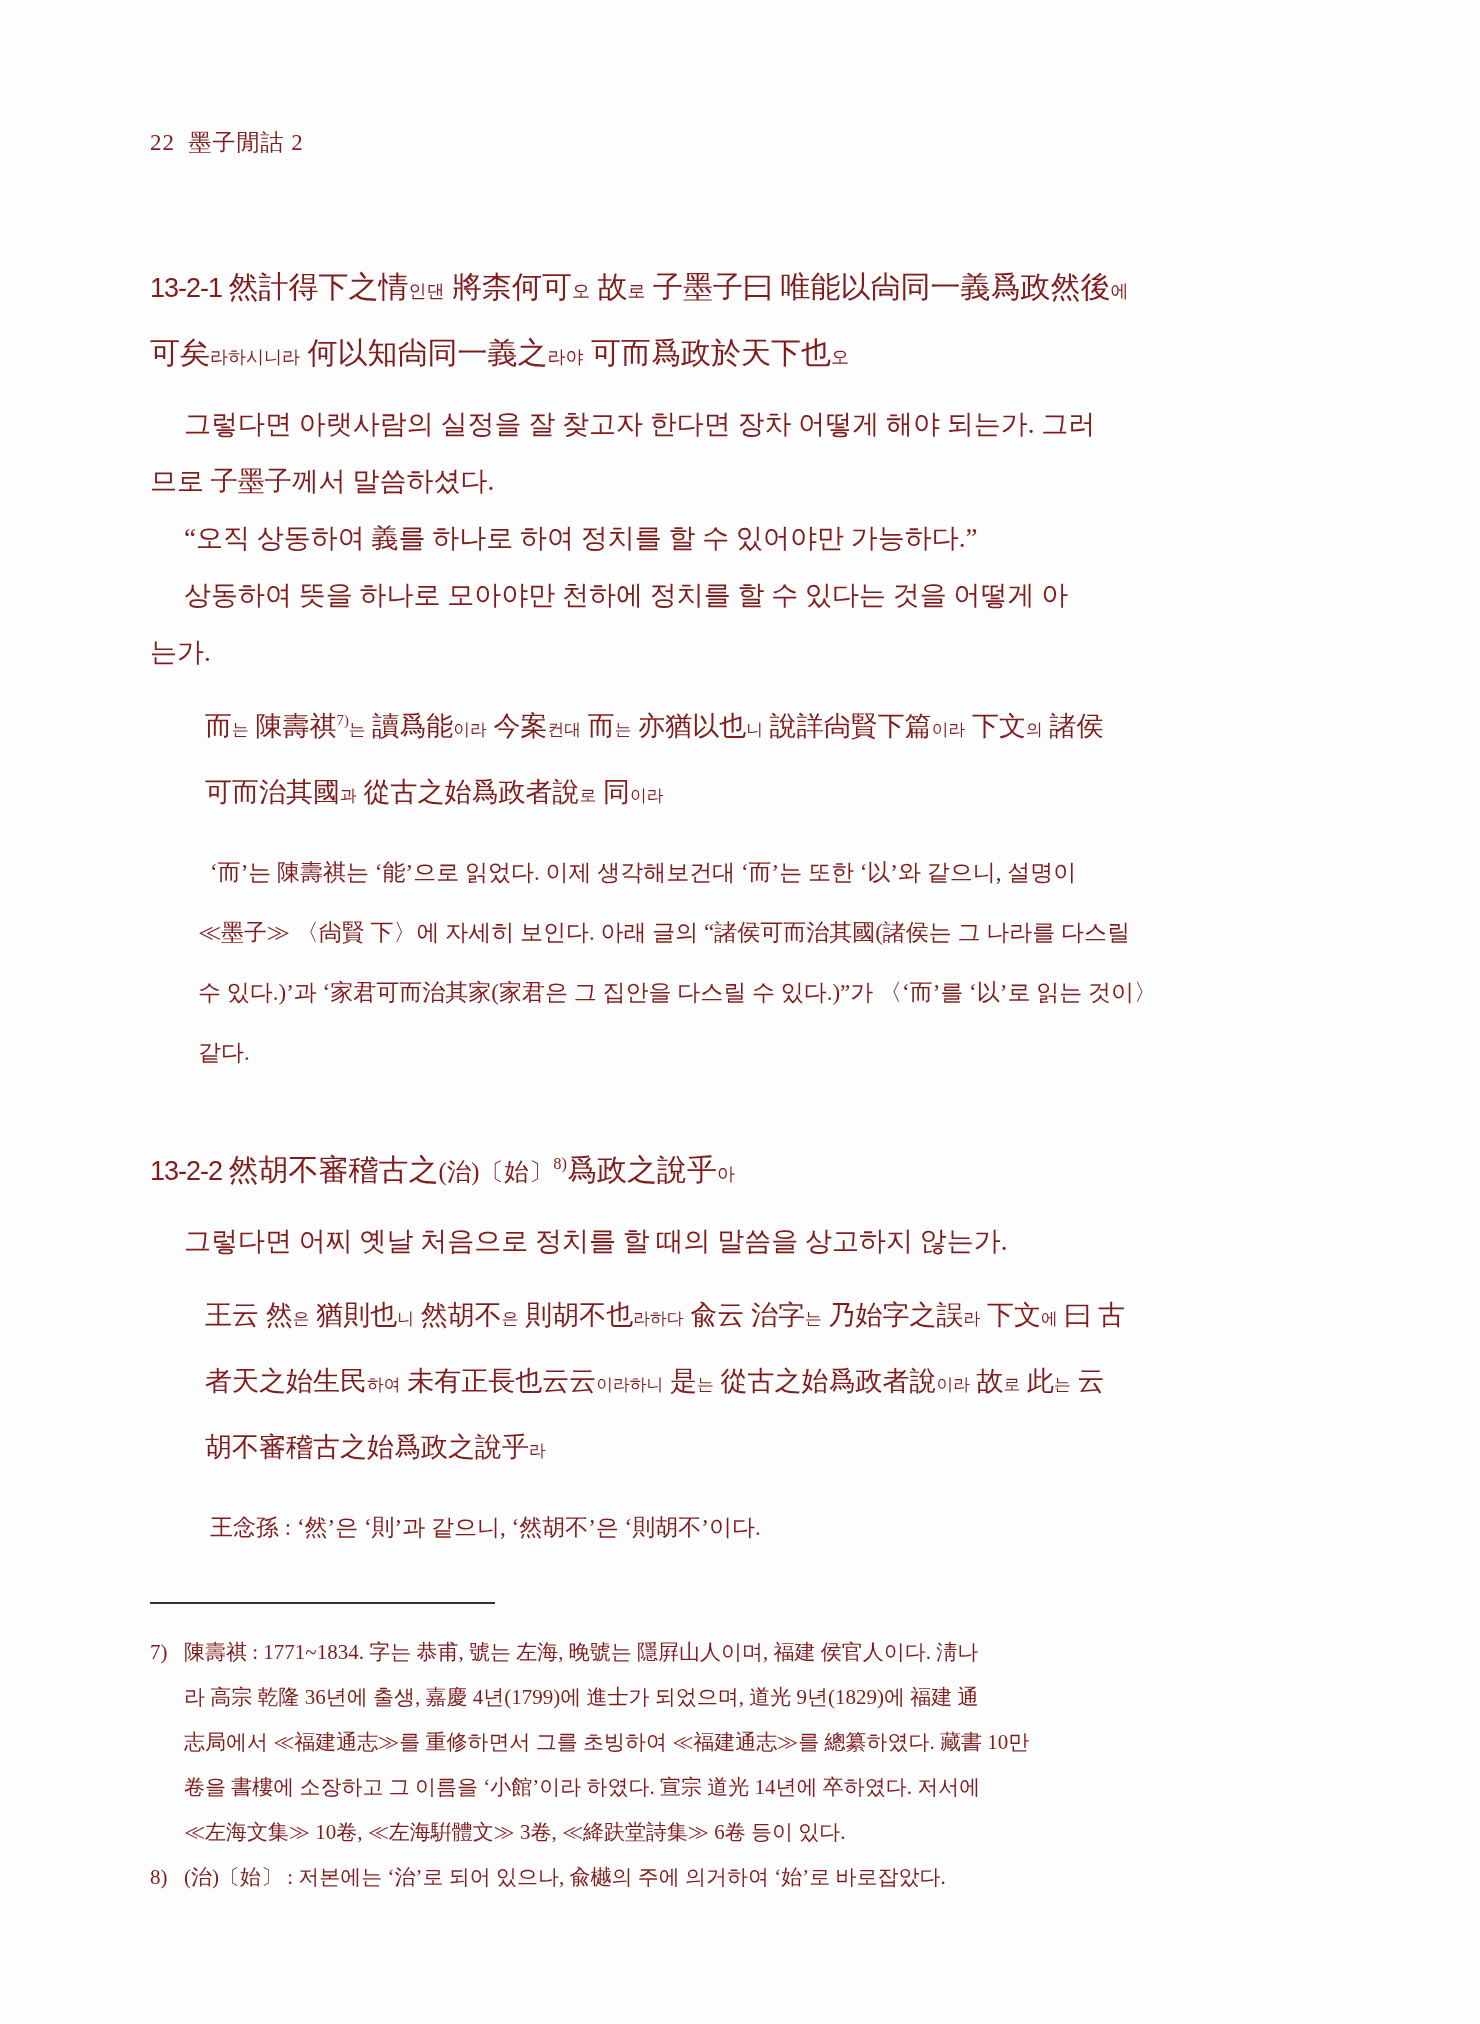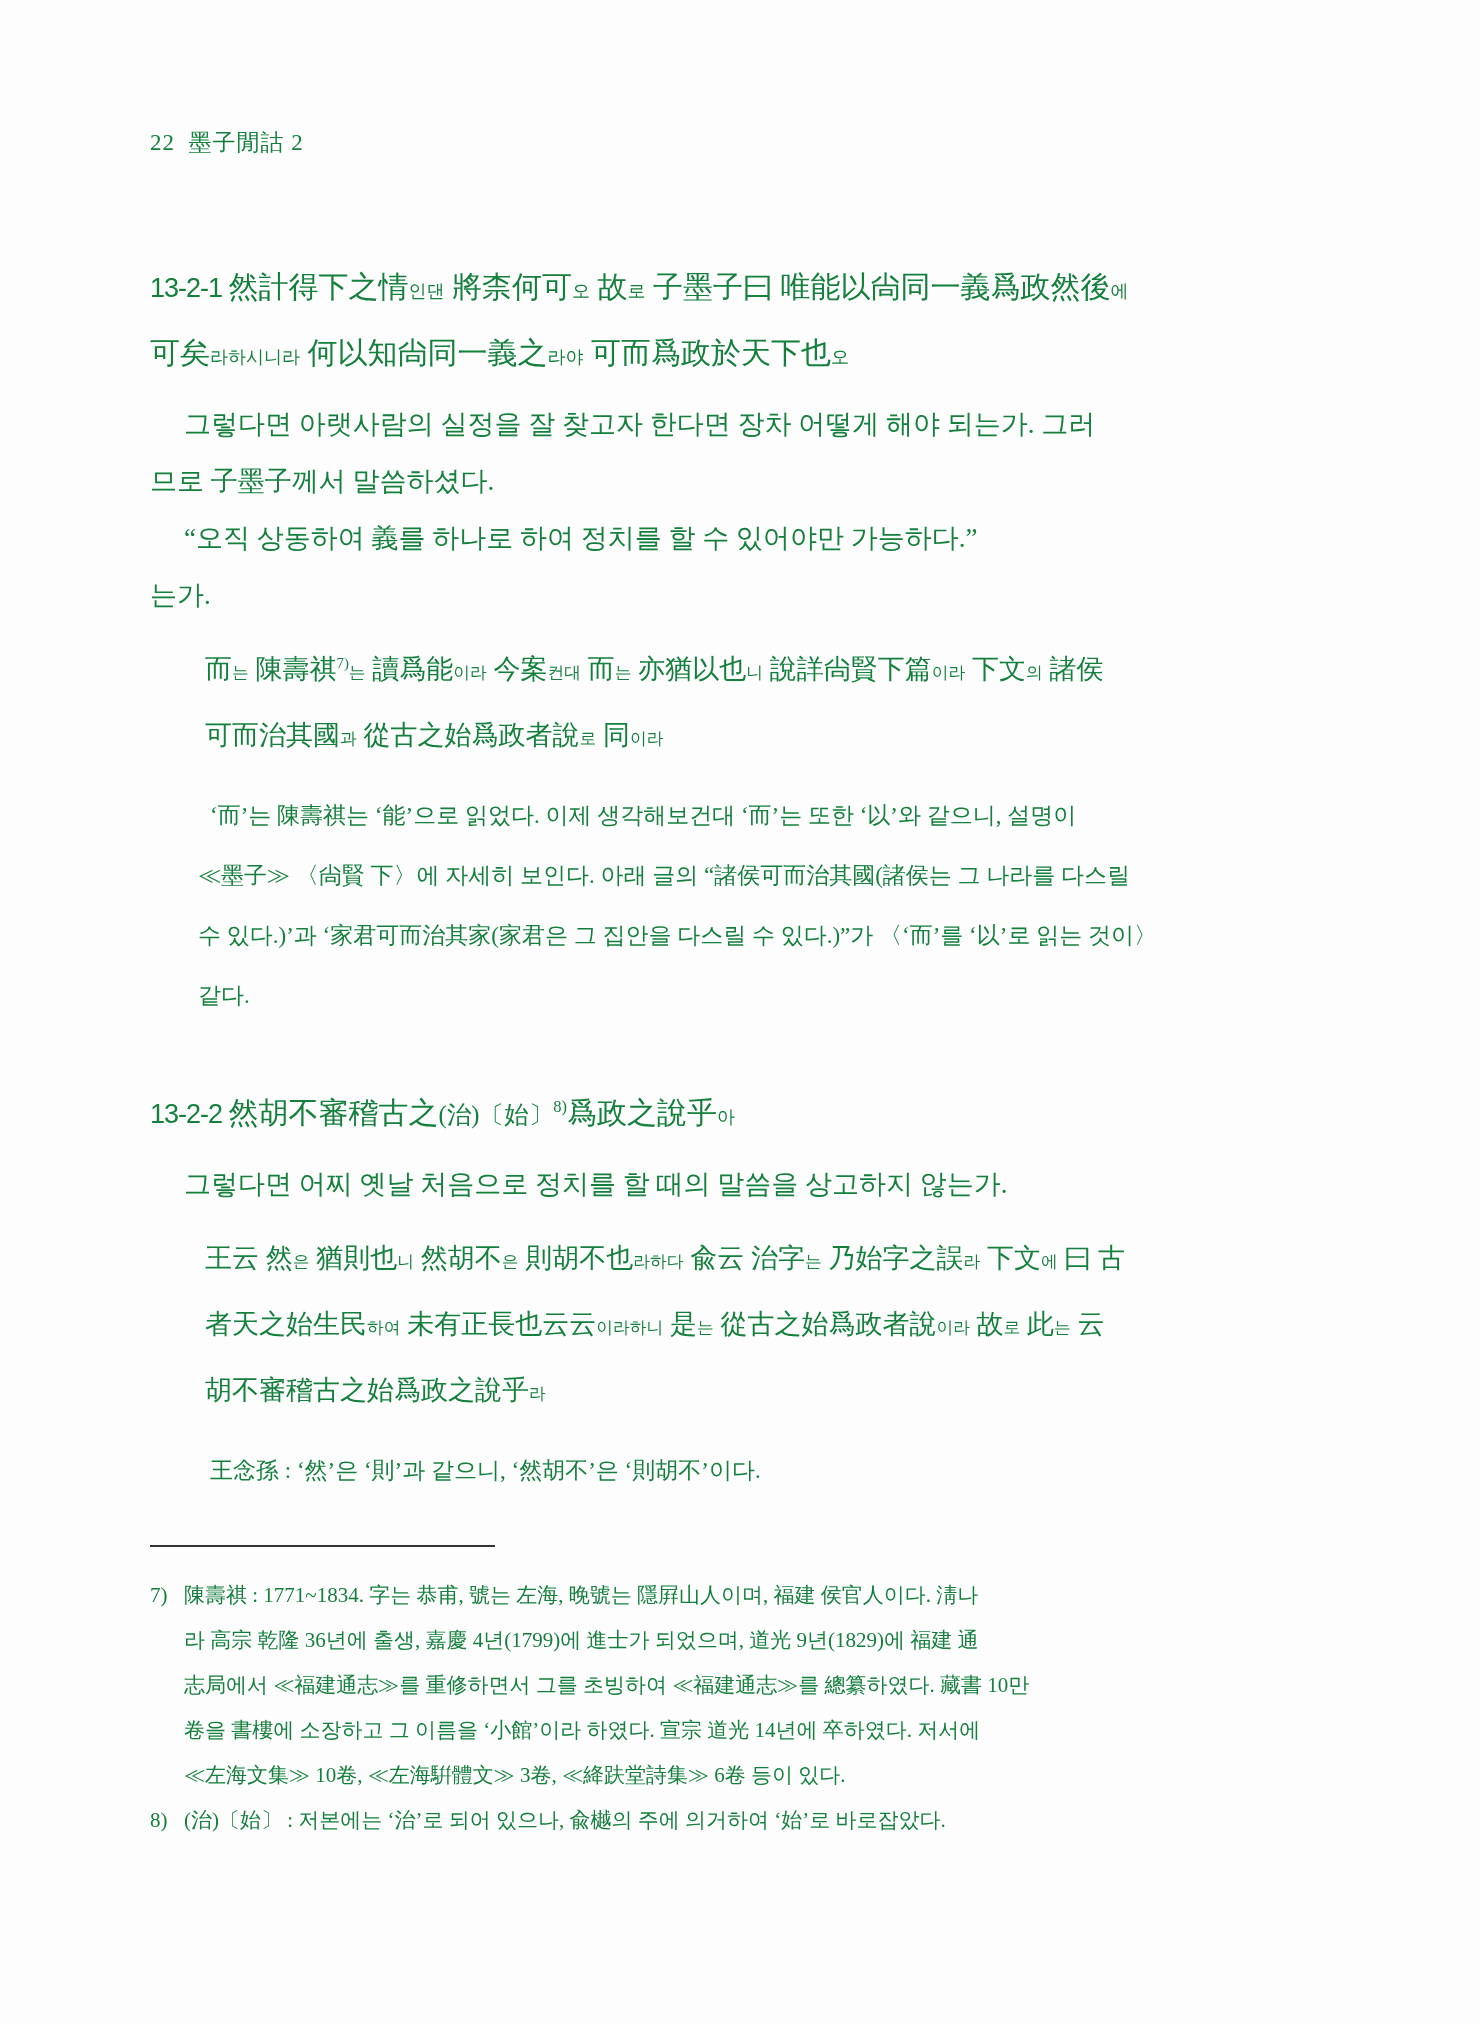--- a/index.html
+++ b/index.html
@@ -5,21 +5,21 @@
   html,body{margin:0;padding:0;background:#e8e8e8;}
   .page{
     position:relative;
     width:1480px;height:2024px;
     margin:0 auto;
     background:#fdfdfd;
     box-sizing:border-box;
     padding:130px 148px 0 150px;
     overflow:hidden;
     font-family:"Liberation Serif","DejaVu Serif",serif;
-    color:#15803d;
+    color:#7f1d1d;
   }
   .line{white-space:pre-wrap;}
   .page-header{font-size:23px;line-height:26px;letter-spacing:1px;}
   .sec-heading{font-size:30px;line-height:62px;margin:100px 0 4px 0;}
   .seg-num{font-family:"Liberation Sans","DejaVu Sans",sans-serif;font-size:0.9em;letter-spacing:-1px;}
   .seg-h{}
   .seg-k{font-size:0.6em;}
   .seg-mid{font-size:0.82em;}
   sup.seg-sup{font-size:0.55em;line-height:0;vertical-align:super;}
   .trans{font-size:27px;line-height:57px;margin:8px 0;}
@@ -44,20 +44,21 @@
 
   <div class="sec-heading">
     <div class="line"><span class="seg-num">13-2-1 </span><span class="seg-h">然計得下之情</span><span class="seg-k">인댄</span><span class="seg-h"> 將柰何可</span><span class="seg-k">오</span><span class="seg-h"> 故</span><span class="seg-k">로</span><span class="seg-h"> 子墨子曰 唯能以尙同一義爲政然後</span><span class="seg-k">에</span></div>
     <div class="line"><span class="seg-h">可矣</span><span class="seg-k">라하시니라</span><span class="seg-h"> 何以知尙同一義之</span><span class="seg-k">라야</span><span class="seg-h"> 可而爲政於天下也</span><span class="seg-k">오</span></div>
   </div>
 
   <div class="trans">
     <div class="line indent">그렇다면 아랫사람의 실정을 잘 찾고자 한다면 장차 어떻게 해야 되는가. 그러</div>
     <div class="line">므로 子墨子께서 말씀하셨다.</div>
     <div class="line indent">“오직 상동하여 義를 하나로 하여 정치를 할 수 있어야만 가능하다.”</div>
+    <div class="line indent">상동하여 뜻을 하나로 모아야만 천하에 정치를 할 수 있다는 것을 어떻게 아</div>
     <div class="line">는가.</div>
   </div>
 
   <div class="comm">
     <div class="line"><span class="seg-h">而</span><span class="seg-k">는</span><span class="seg-h"> 陳壽祺</span><sup class="seg-sup">7)</sup><span class="seg-k">는</span><span class="seg-h"> 讀爲能</span><span class="seg-k">이라</span><span class="seg-h"> 今案</span><span class="seg-k">컨대</span><span class="seg-h"> 而</span><span class="seg-k">는</span><span class="seg-h"> 亦猶以也</span><span class="seg-k">니</span><span class="seg-h"> 說詳尙賢下篇</span><span class="seg-k">이라</span><span class="seg-h"> 下文</span><span class="seg-k">의</span><span class="seg-h"> 諸侯</span></div>
     <div class="line"><span class="seg-h">可而治其國</span><span class="seg-k">과</span><span class="seg-h"> 從古之始爲政者說</span><span class="seg-k">로</span><span class="seg-h"> 同</span><span class="seg-k">이라</span></div>
   </div>
 
   <div class="commtrans">
     <div class="line indent">‘而’는 陳壽祺는 ‘能’으로 읽었다. 이제 생각해보건대 ‘而’는 또한 ‘以’와 같으니, 설명이</div>

